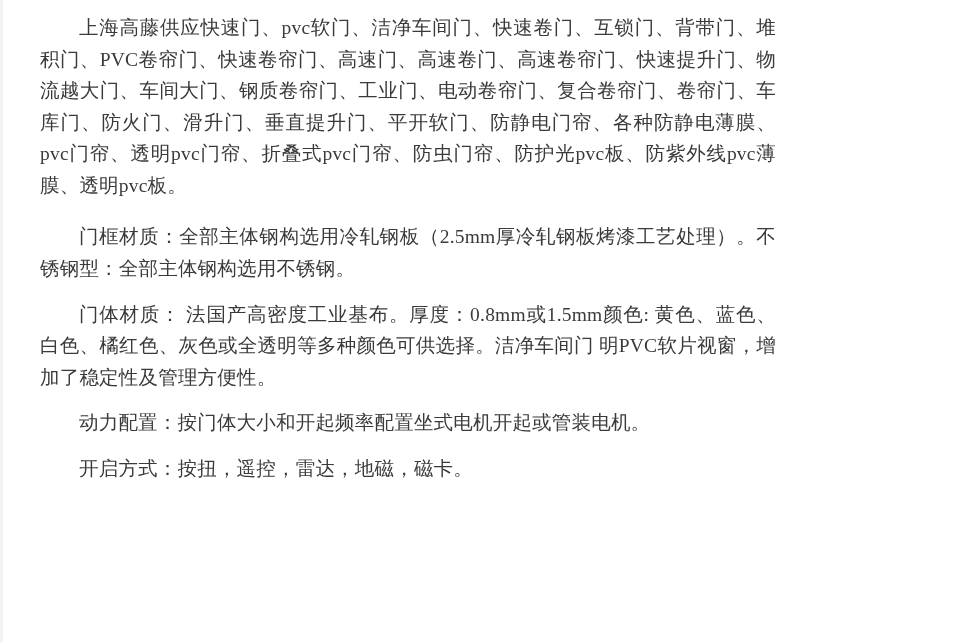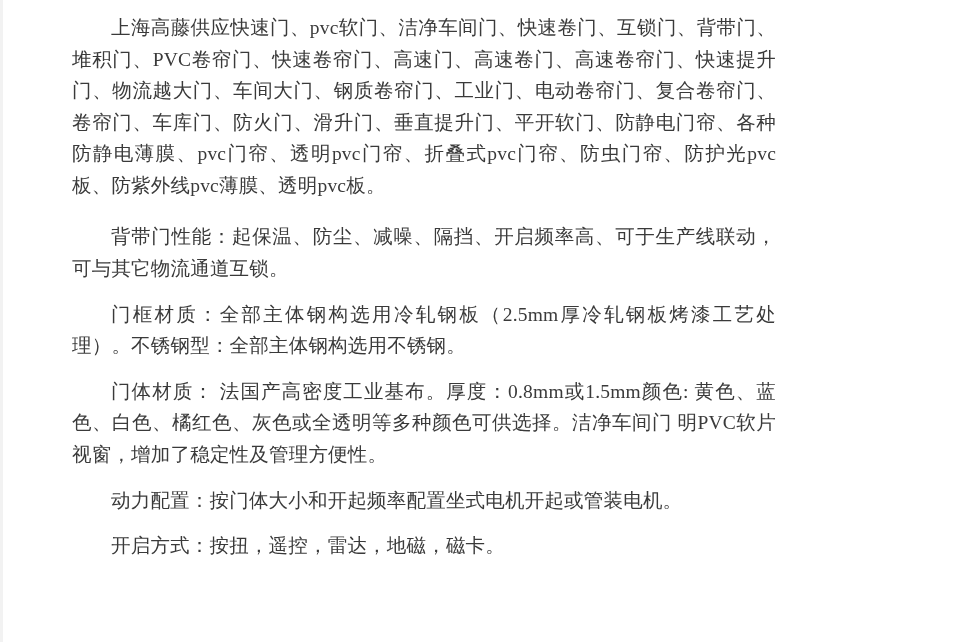--- a/index.html
+++ b/index.html
@@ -11,21 +11,21 @@
     height: 642px;
     background: #ffffff;
     font-family: "Liberation Serif", "DejaVu Serif", serif;
     color: #333333;
     overflow: hidden;
   }
   .page {
     box-sizing: border-box;
     width: 864px;
     height: 642px;
-    padding: 12px 88px 0 72px;
+    padding: 12px 88px 0 40px;
     position: relative;
   }
   .accent-bar {
     position: absolute;
     left: 0;
     top: 0;
     width: 3px;
     height: 642px;
     background: #f2f2f2;
   }
@@ -46,19 +46,18 @@
     margin-bottom: 20px;
   }
 </style>
 </head>
 <body>
 
 <div class="page">
   <div class="accent-bar"></div>
 
   <p class="para first">上海高藤供应快速门、pvc软门、洁净车间门、快速卷门、互锁门、背带门、堆积门、PVC卷帘门、快速卷帘门、高速门、高速卷门、高速卷帘门、快速提升门、物流越大门、车间大门、钢质卷帘门、工业门、电动卷帘门、复合卷帘门、卷帘门、车库门、防火门、滑升门、垂直提升门、平开软门、防静电门帘、各种防静电薄膜、pvc门帘、透明pvc门帘、折叠式pvc门帘、防虫门帘、防护光pvc板、防紫外线pvc薄膜、透明pvc板。</p>
-  <p class="para">背带门性能：起保温、防尘、减噪、隔挡、开启频率高、可于生产线联动，可与其它物流通道互锁。</p>
   <p class="para">门框材质：全部主体钢构选用冷轧钢板（2.5mm厚冷轧钢板烤漆工艺处理）。不锈钢型：全部主体钢构选用不锈钢。</p>
   <p class="para">门体材质： 法国产高密度工业基布。厚度：0.8mm或1.5mm颜色: 黄色、蓝色、白色、橘红色、灰色或全透明等多种颜色可供选择。洁净车间门 明PVC软片视窗，增加了稳定性及管理方便性。</p>
   <p class="para">动力配置：按门体大小和开起频率配置坐式电机开起或管装电机。</p>
   <p class="para">开启方式：按扭，遥控，雷达，地磁，磁卡。</p>
 
 </div>
 
 </body></html>

